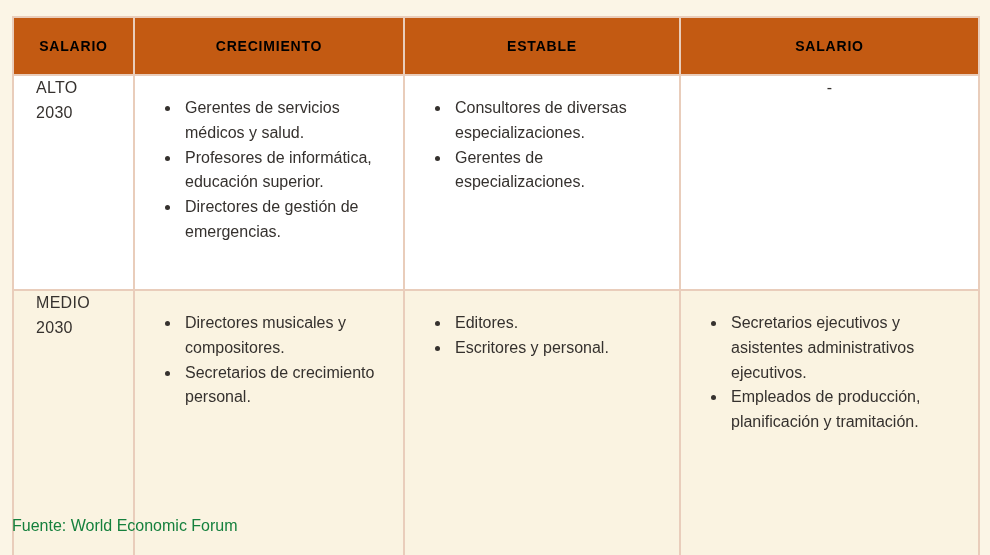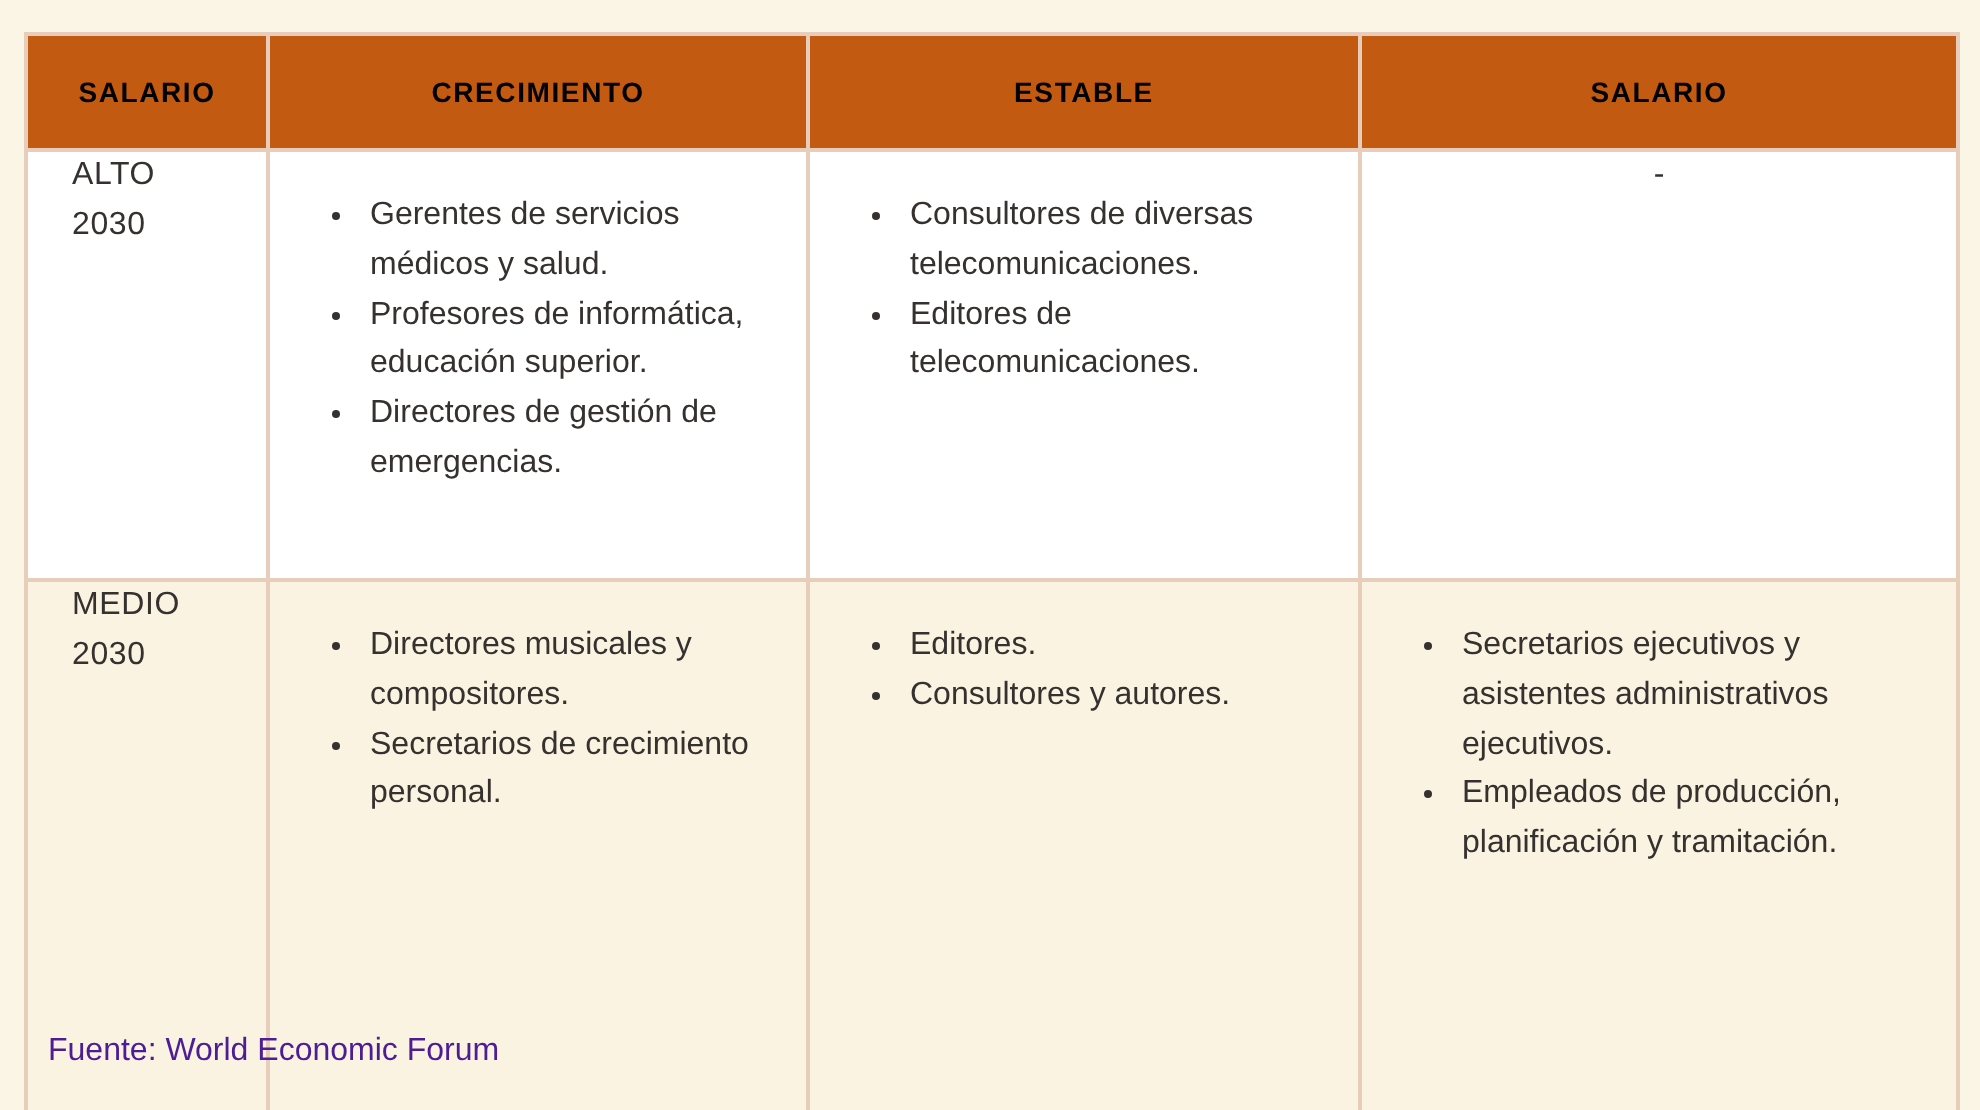--- a/index.html
+++ b/index.html
@@ -55,24 +55,24 @@
     list-style: disc outside;
     padding-left: 20px;
   }
   td.bullets-cell li { padding-left: 4px; }
   td.dash-cell {
     vertical-align: middle;
     text-align: center;
   }
   .source-note {
     position: absolute;
-    left: 24px;
+    left: 12px;
     top: 517px;
     font-size: 16px;
-    color: #4c1d95;
+    color: #15803d;
   }
 </style>
 </head>
 <body>
 
 <div class="page">
 
   <table class="salary-table">
     <colgroup>
       <col style="width:121px">
@@ -94,39 +94,39 @@
 2030</td>
         <td class="bullets-cell">
           <ul>
               <li>Gerentes de servicios médicos y salud.</li>
               <li>Profesores de informática, educación superior.</li>
               <li>Directores de gestión de emergencias.</li>
             </ul>
         </td>
         <td class="bullets-cell">
           <ul>
-              <li>Consultores de diversas telecomunicaciones.</li>
-              <li>Editores de telecomunicaciones.</li>
+              <li>Consultores de diversas especializaciones.</li>
+              <li>Gerentes de especializaciones.</li>
             </ul>
         </td>
         <td class="dash-cell">-</td>
       </tr>
       <tr class="row-medio">
         <td class="salary-cell">MEDIO
 2030</td>
         <td class="bullets-cell">
           <ul>
               <li>Directores musicales y compositores.</li>
               <li>Secretarios de crecimiento personal.</li>
             </ul>
         </td>
         <td class="bullets-cell">
           <ul>
               <li>Editores.</li>
-              <li>Consultores y autores.</li>
+              <li>Escritores y personal.</li>
             </ul>
         </td>
         <td class="bullets-cell">
           <ul>
               <li>Secretarios ejecutivos y asistentes administrativos ejecutivos.</li>
               <li>Empleados de producción, planificación y tramitación.</li>
             </ul>
         </td>
       </tr>
     </tbody>

